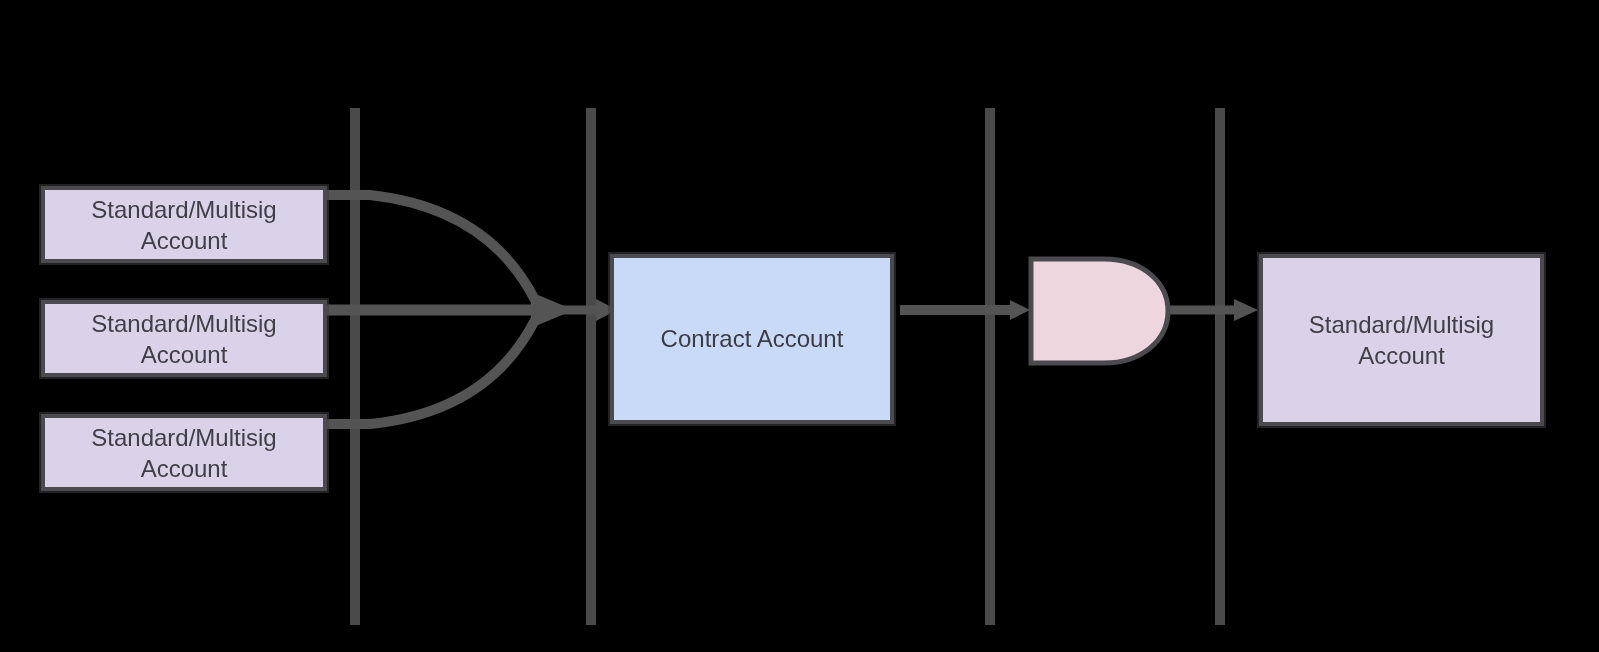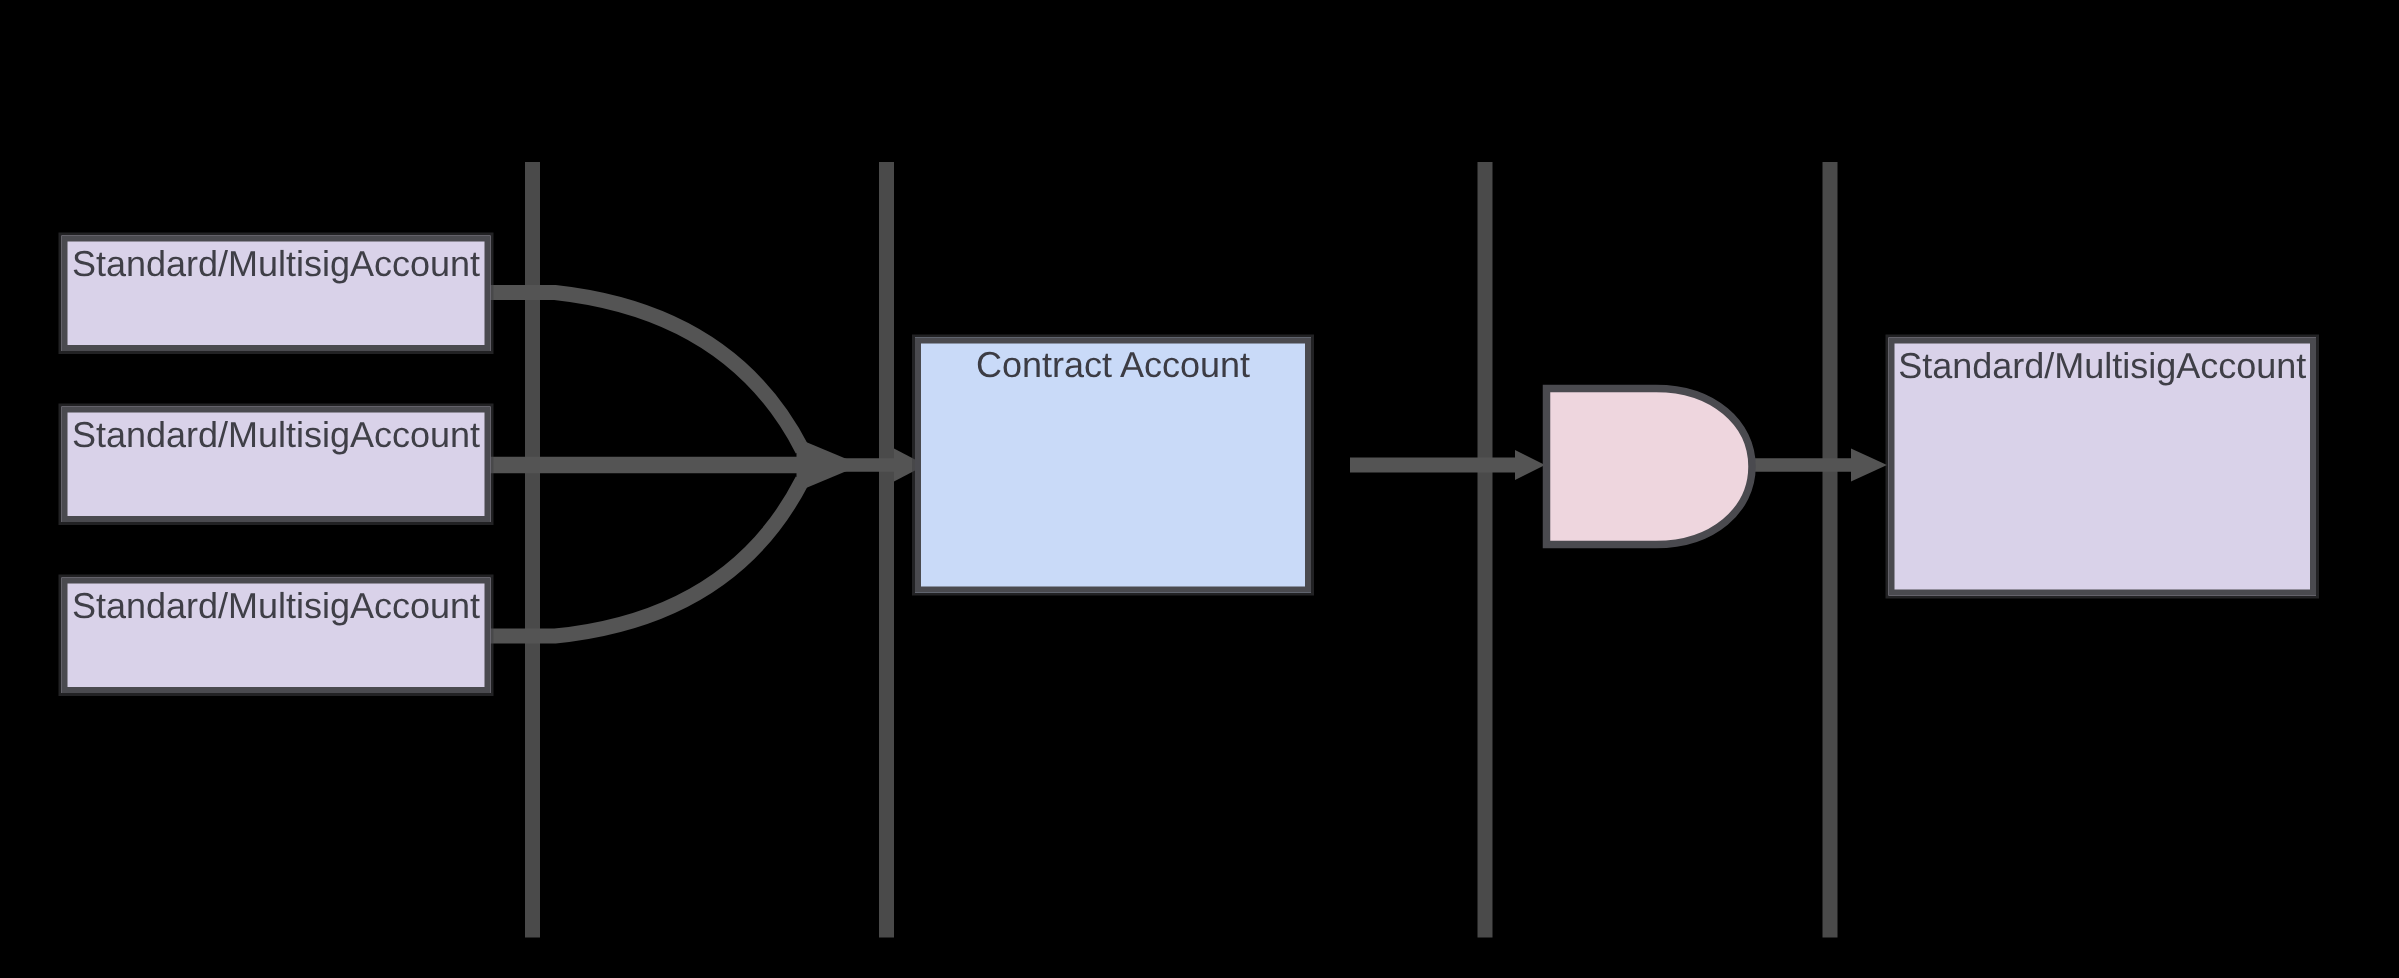--- a/index.html
+++ b/index.html
@@ -12,23 +12,25 @@
     overflow: hidden;
     font-family: "Liberation Sans", sans-serif;
   }
   .layer {
     position: absolute; left: 0; top: 0;
   }
   .node {
     position: absolute;
     box-sizing: border-box;
     display: flex;
-    flex-direction: row;
+    flex-direction: column;
+    align-items: center;
     justify-content: center;
     text-align: center;
+    margin-top: 29px;
   }
   .bordered {
     border: 4px solid #4a4a4f;
     box-shadow: 0 0 0 2px rgba(62,62,66,0.55);
   }
   .fill-source { background: #d9d2e9; }
   .fill-contract { background: #c9daf8; }
   .account-text {
     color: #3f3f47;
     font-size: 24px;
@@ -87,21 +89,21 @@
   <div class="node bordered fill-source account-text" style="left:41px; top:271px; width:286px; height:77px;">
     <span class="txt-line">Standard/Multisig</span>
     <span class="txt-line">Account</span>
   </div>
 
   <div class="node bordered fill-source account-text" style="left:41px; top:385px; width:286px; height:77px;">
     <span class="txt-line">Standard/Multisig</span>
     <span class="txt-line">Account</span>
   </div>
 
-  <div class="node bordered fill-contract contract-text" style="left:610px; top:225px; width:264px; height:170px;">
+  <div class="node bordered fill-contract contract-text" style="left:610px; top:225px; width:284px; height:170px;">
     <span class="txt-line">Contract Account</span>
   </div>
 
 
   <div class="node bordered fill-source account-text" style="left:1259px; top:225px; width:285px; height:172px;">
     <span class="txt-line">Standard/Multisig</span>
     <span class="txt-line">Account</span>
   </div>
 
 </div>

